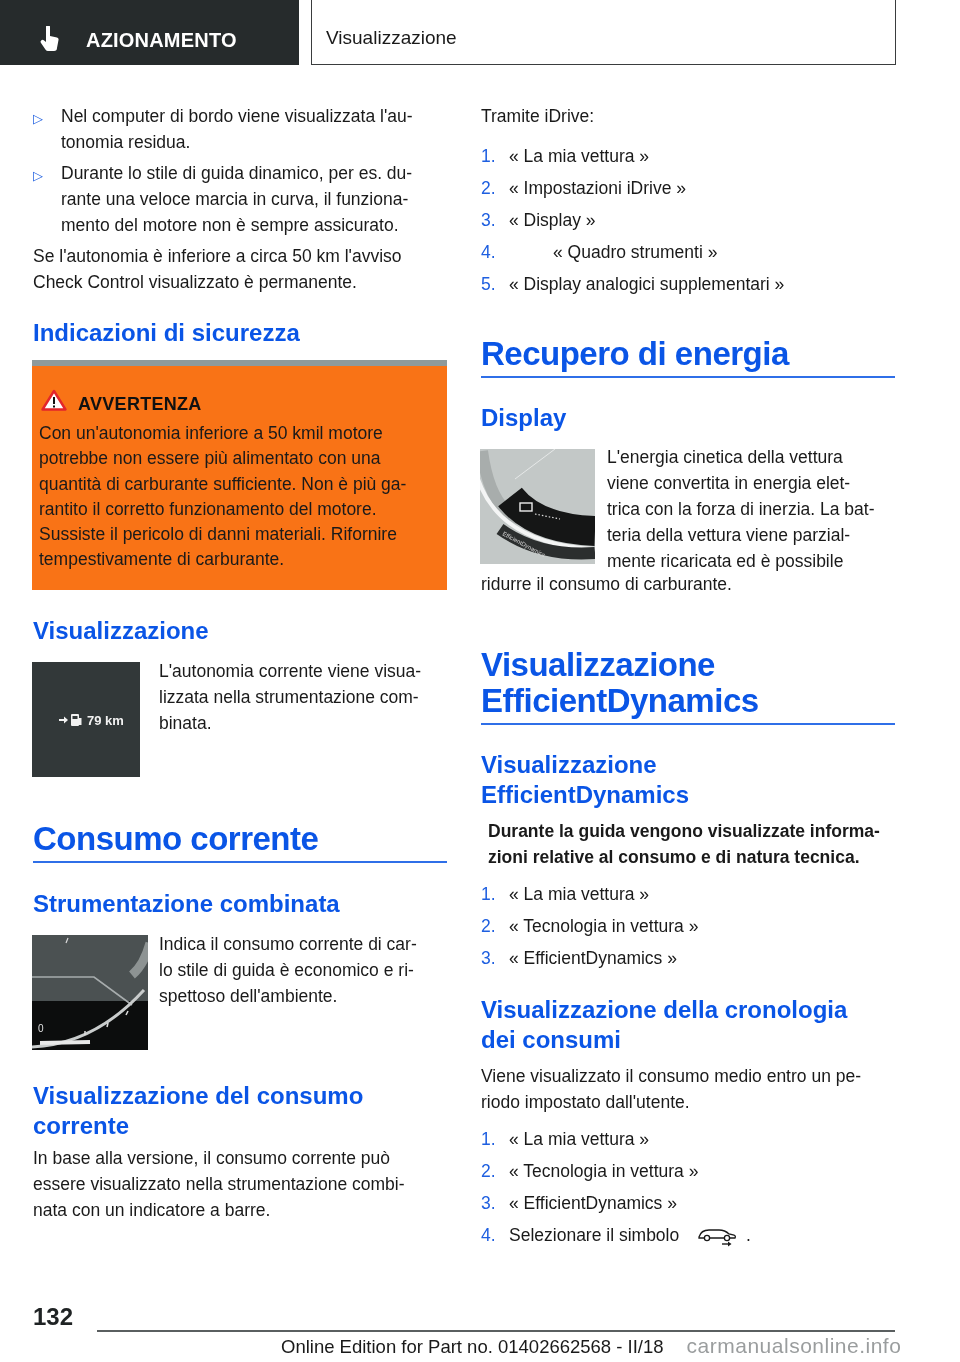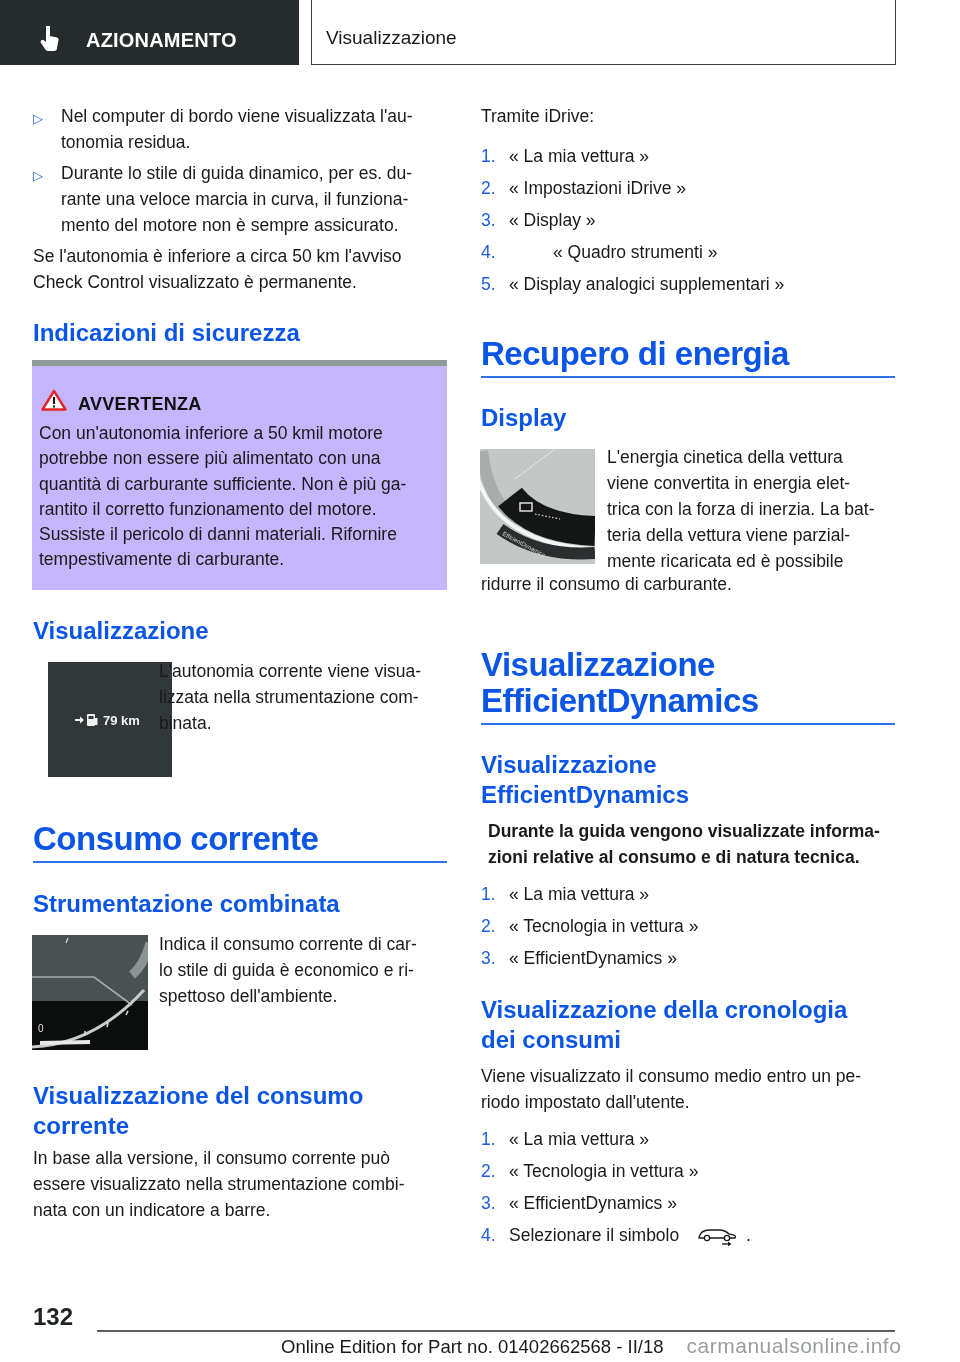--- a/index.html
+++ b/index.html
@@ -21,29 +21,29 @@
     .p { position: absolute; font-size: 17.5px; line-height: 26px; color: #1a1a1a; }
     .bullet { position: absolute; font-size: 13px; color: #1e5fe0; }
     .h2 { position: absolute; font-weight: bold; color: #0a55e6; font-size: 24px; line-height: 30px; }
     .h1 { position: absolute; font-weight: bold; color: #0a55e6; font-size: 33px; line-height: 36px; letter-spacing: -0.5px; }
     .rule-blue { position: absolute; height: 1.5px; background: #2f6fe8; }
     .num { position: absolute; font-size: 17.5px; line-height: 26px; color: #1e5fe0; }
 
     
     .warn {
       position: absolute; left: 32px; top: 360px; width: 415px; height: 230px;
-      background: #c4b5fd; border-top: 6px solid #8f9a9b; text-decoration: underline;
+      background: #f97316; border-top: 6px solid #8f9a9b; text-decoration: underline;
     }
     .warn .tri { position: absolute; left: 9px; top: 23px; width: 26px; height: 22px; }
     .warn .title { position: absolute; left: 46px; top: 28px; font-weight: bold; font-size: 18px; letter-spacing: 0.3px; color: #111; }
     .warn .body { position: absolute; left: 7px; top: 55px; width: 405px; font-size: 17.5px; line-height: 25.3px; color: #1a1a1a; }
 
     
     .img { position: absolute; overflow: hidden; }
-    .img-range { left: 32px; top: 662px; width: 124px; height: 115px; background: #323839; margin-left: 16px; }
+    .img-range { left: 32px; top: 662px; width: 108px; height: 115px; background: #323839; }
     .img-range .txt { position: absolute; left: 55px; top: 51px; color: #f2f2f2; font-weight: bold; font-size: 13px; }
     .img-range .ico { position: absolute; left: 27px; top: 51px; width: 24px; height: 14px; }
 
     .img-gauge { left: 32px; top: 935px; width: 116px; height: 115px; background: #4b5152; }
     .img-ed { left: 480px; top: 449px; width: 115px; height: 115px; background: #c3c8c7; }
 
     
     .pg { position: absolute; left: 33px; top: 1303px; font-weight: bold; font-size: 24px; color: #1f2324; }
     .foot-rule { position: absolute; left: 97px; top: 1330px; width: 798px; height: 1.5px; background: #5a5f60; }
     .foot-ed { position: absolute; left: 281px; top: 1334px; font-size: 18.5px; color: #1a1a1a; white-space: nowrap; }

